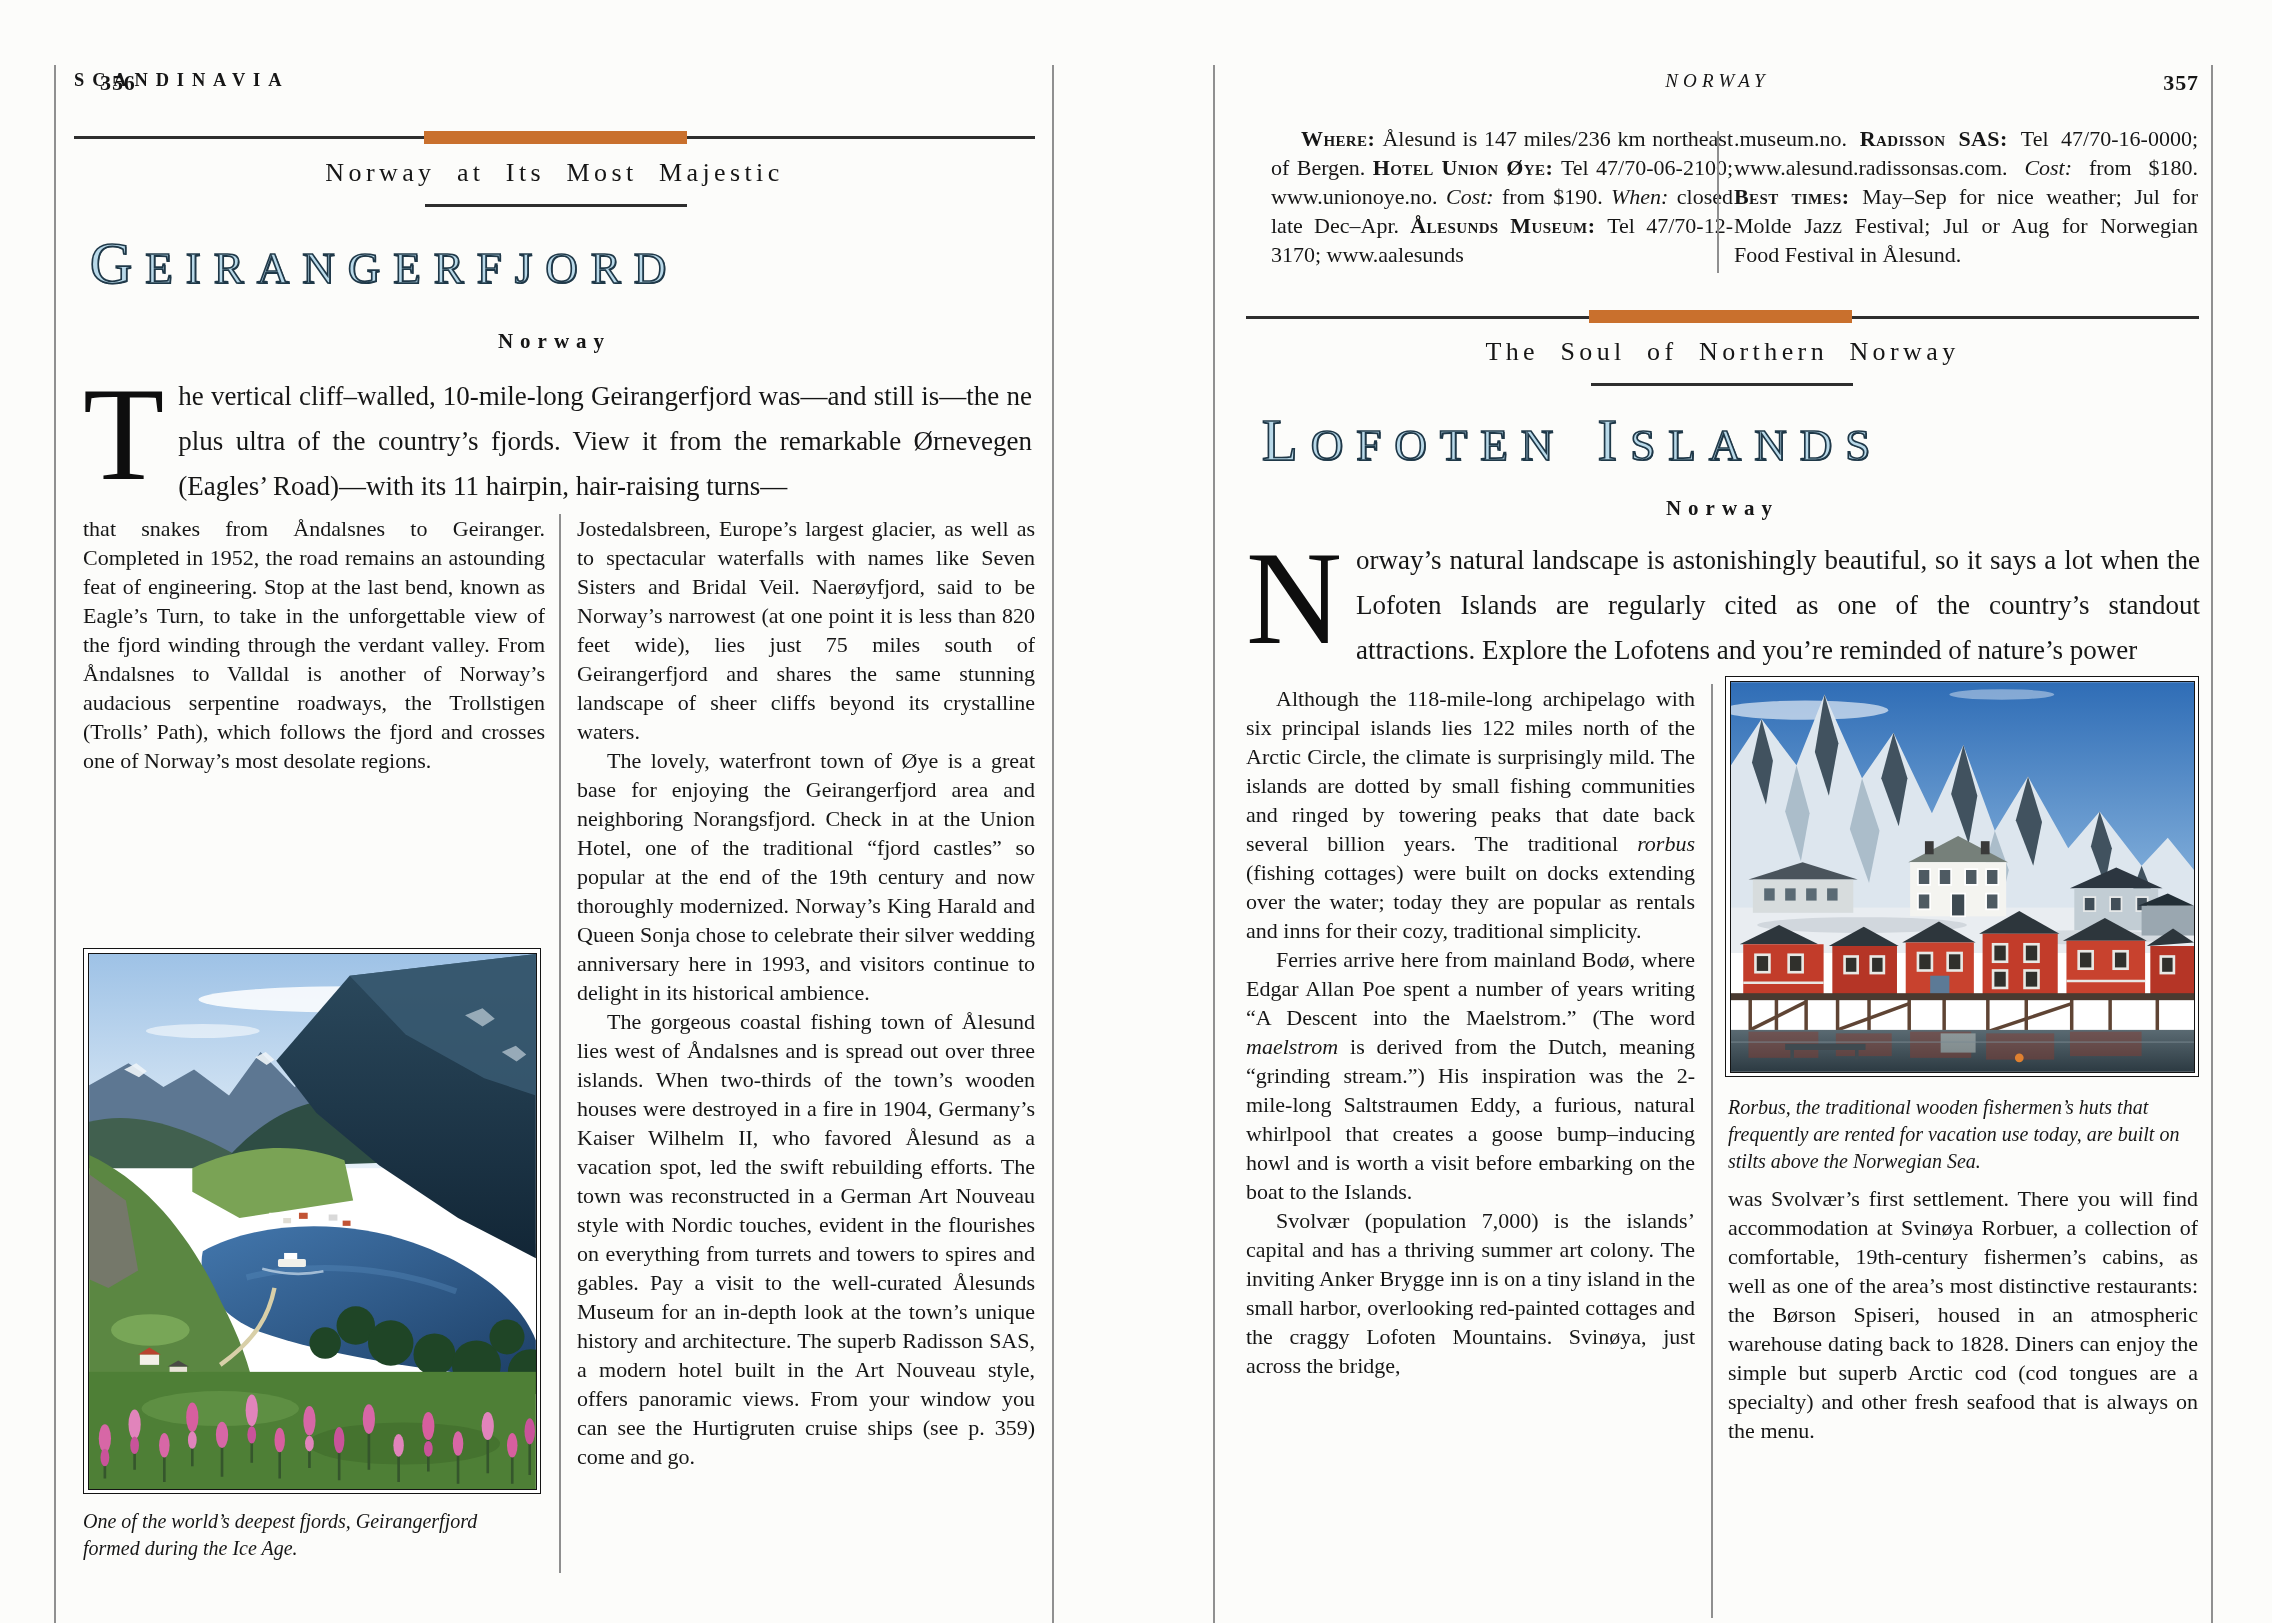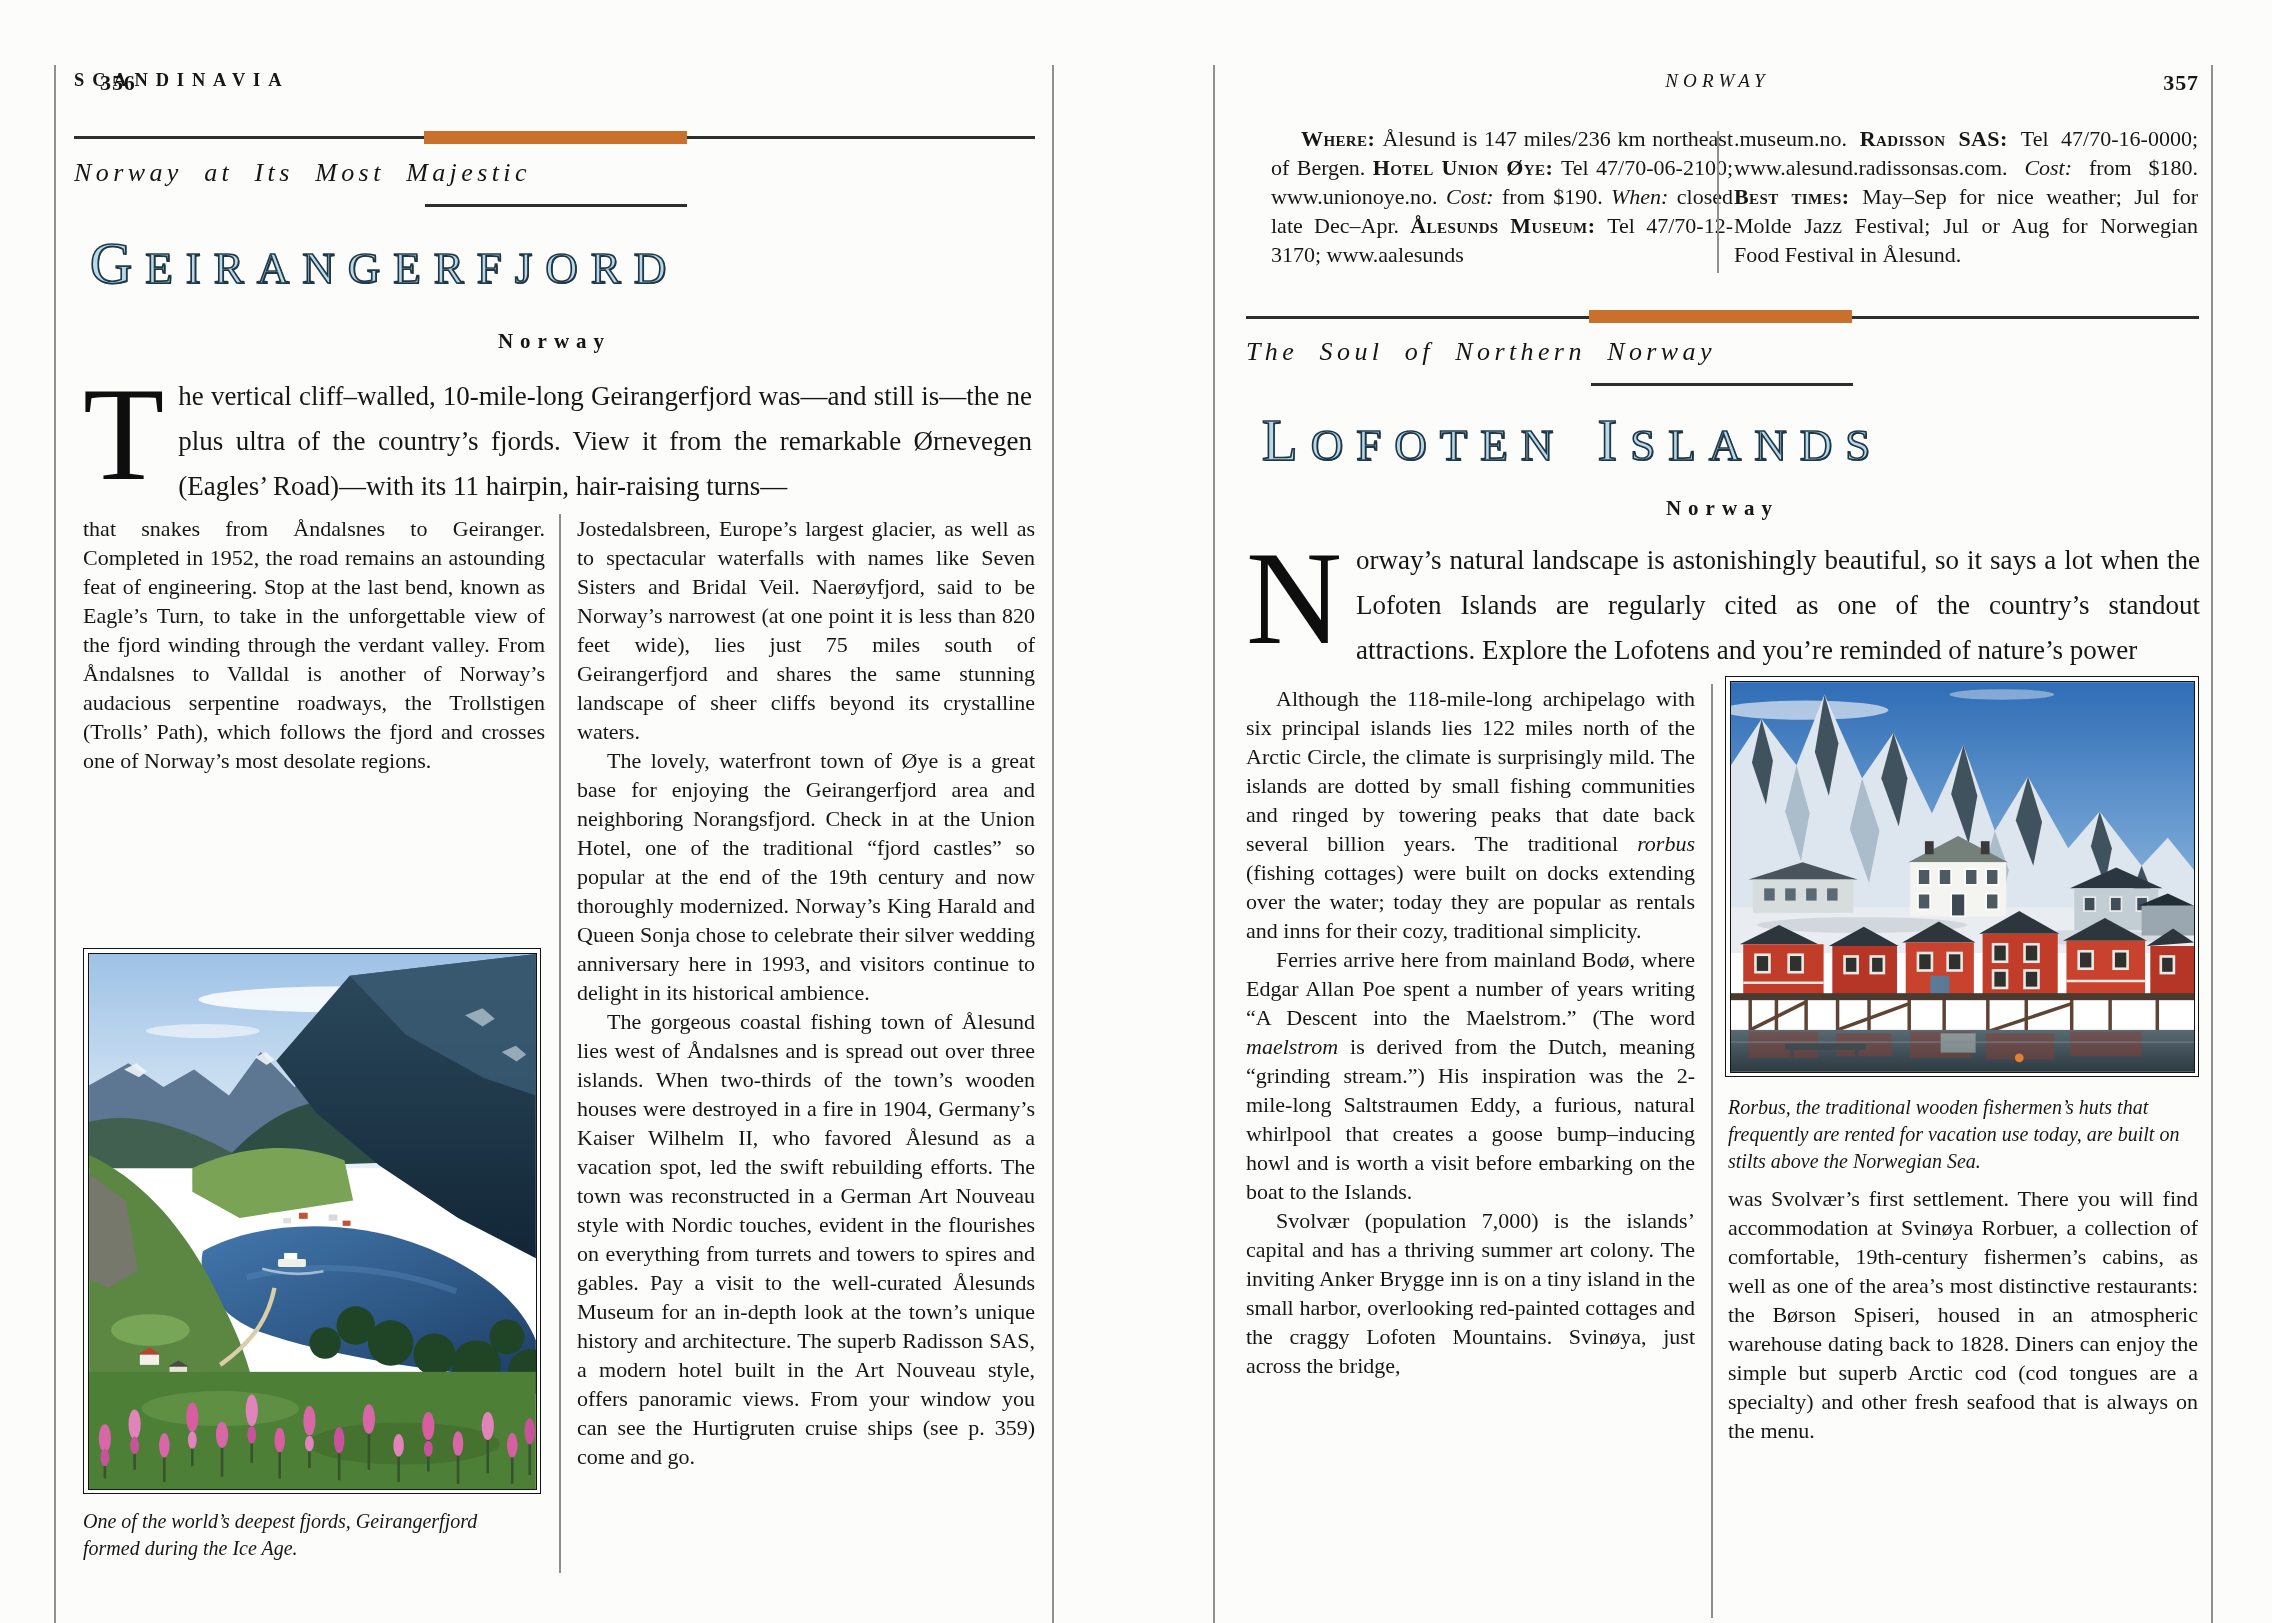--- a/index.html
+++ b/index.html
@@ -12,21 +12,21 @@
   .vrule{position:absolute;width:1.7px;top:65px;height:1558px;background:#909090;}
   .hrule{position:absolute;height:2.6px;background:var(--rule-dark,#2e2e2e);}
   .hrule.short{height:2.6px;}
   .orange-bar{position:absolute;height:13px;background:var(--accent-orange,#c9702d);}
   .colrule{position:absolute;width:1.7px;background:#8f8f8f;}
 
   .pagenum{font-size:22px;font-weight:bold;letter-spacing:0.9px;}
   .runhead{font-size:18.4px;font-weight:bold;letter-spacing:7.9px;}
   .runhead-italic{font-size:19px;font-style:italic;font-weight:normal;letter-spacing:5.2px;}
 
-  .kicker{font-size:26px;font-style:italic;letter-spacing:4.4px;word-spacing:10.5px;text-align:left;}
+  .kicker{font-size:26px;letter-spacing:4.4px;word-spacing:10.5px;text-align:center;}
 
   .title{text-align:left;white-space:nowrap;}
   .title .word{display:inline-block;margin:0 15.7px;}
   .title span.ch{
     color:var(--title-fill,#b9d9e9);
     -webkit-text-stroke:1.7px var(--title-stroke,#1f3848);
     text-shadow:0.9px 0.9px 0 var(--title-stroke,#1f3848);
     letter-spacing:13px;
   }
   .title .cap-big{font-size:59px;}

